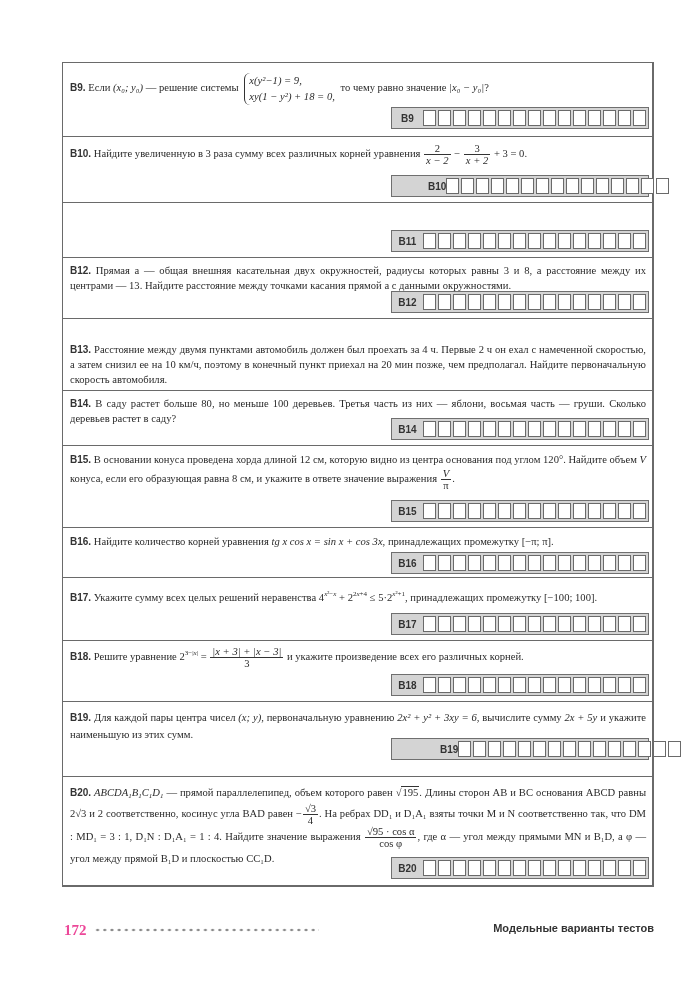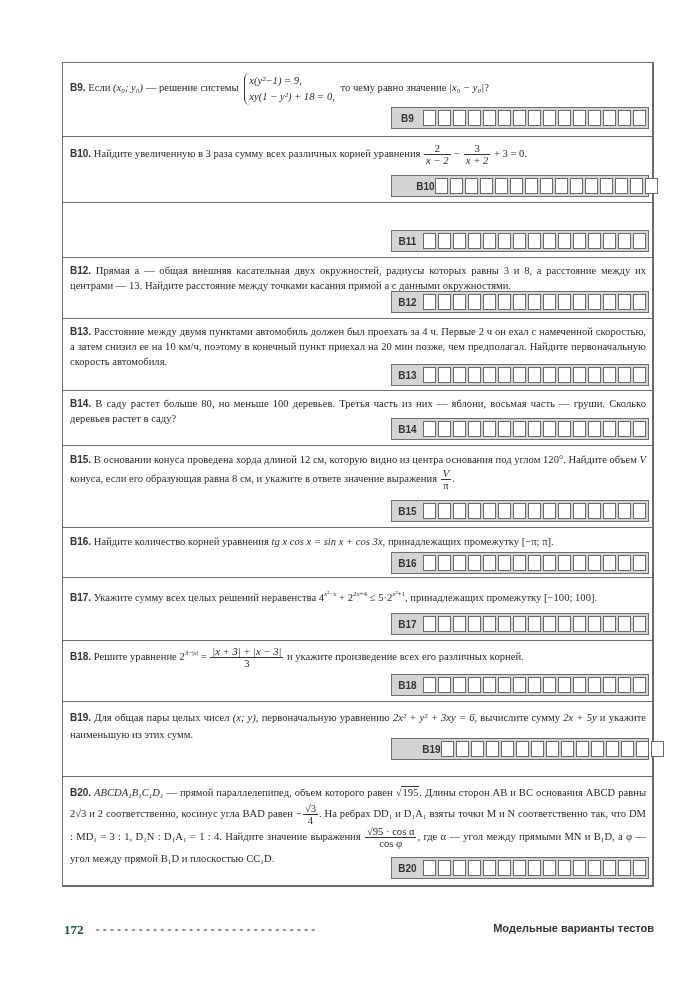--- a/index.html
+++ b/index.html
@@ -13,27 +13,27 @@
   .qid { font-family: "Liberation Sans", "DejaVu Sans", sans-serif; font-weight: bold; font-size: 10px; color: #333; }
   i { font-style: italic; }
   sub { font-size: 7px; vertical-align: -2px; line-height: 0; }
   sup { font-size: 7px; vertical-align: 5px; line-height: 0; }
   .frac { display: inline-block; vertical-align: middle; text-align: center; margin: 0 1px; line-height: 11px; }
   .frac .num { display: block; border-bottom: 1px solid #333; padding: 0 2px; }
   .frac .den { display: block; padding: 0 2px; }
   .sqrt { border-top: 1px solid #333; padding: 0 1px; }
   .sys { display: inline-block; vertical-align: middle; border-left: 1.5px solid #333; border-radius: 6px 0 0 6px; padding-left: 4px; line-height: 16px; margin: 0 3px; }
   .ans { position: absolute; right: 3px; width: 258px; height: 22px; background: #d4d4d4;
-         border: 1.5px solid #6f6f6f; box-sizing: border-box; display: flex; align-items: center; justify-content: center; }
+         border: 1.5px solid #6f6f6f; box-sizing: border-box; display: flex; align-items: center; }
   .ans .lbl { width: 34px; text-align: center; font-family: "Liberation Sans", "DejaVu Sans", sans-serif;
               font-weight: bold; font-size: 10px; color: #333; }
   .ans .cells { display: flex; }
   .ans .cell { width: 13px; height: 16px; background: #fff; border: 1px solid #6a6a6a; margin-right: 2px; box-sizing: border-box; }
   .footer { position: absolute; top: 922px; left: 64px; right: 44px; height: 16px; }
-  .pnum { position: absolute; left: 0; top: 0; font-family: "Liberation Serif", serif; font-weight: bold; font-size: 13px; color: #14532d; }
+  .pnum { position: absolute; left: 0; top: 0; font-family: "Liberation Serif", serif; font-weight: bold; font-size: 15px; color: #ec4899; }
   .dots { position: absolute; left: 30px; top: 6px; width: 225px; height: 4px;
           background-image: radial-gradient(circle, #8a8a8a 1.3px, transparent 1.6px);
           background-size: 7.2px 4px; background-repeat: repeat-x; }
   .runner { position: absolute; right: 0; top: 0; font-family: "Liberation Sans", "DejaVu Sans", sans-serif;
             font-weight: bold; font-size: 11px; color: #333; }
 </style>
 </head>
 <body>
 
 <div class="frame">
@@ -136,43 +136,23 @@
           <span class="cell"></span>
           <span class="cell"></span>
           <span class="cell"></span>
           <span class="cell"></span>
           <span class="cell"></span>
         </div>
     </div>
   </div>
 
   <div class="task" style="top:255px;height:72px;">
-    <div class="qtext" style="top:5px;">
+    <div class="qtext" style="top:23px;">
       <span class="qid">B13.</span>
       <span>Расстояние между двумя пунктами автомобиль должен был проехать за 4 ч. Первые 2 ч он ехал с намеченной скоростью, а затем снизил ее на 10 км/ч, поэтому в конечный пункт приехал на 20 мин позже, чем предполагал. Найдите первоначальную скорость автомобиля.</span>
-    </div>
-    <div class="ans" style="top:45px;">
-      <span class="lbl">B13</span>
-      <div class="cells">
-          <span class="cell"></span>
-          <span class="cell"></span>
-          <span class="cell"></span>
-          <span class="cell"></span>
-          <span class="cell"></span>
-          <span class="cell"></span>
-          <span class="cell"></span>
-          <span class="cell"></span>
-          <span class="cell"></span>
-          <span class="cell"></span>
-          <span class="cell"></span>
-          <span class="cell"></span>
-          <span class="cell"></span>
-          <span class="cell"></span>
-          <span class="cell"></span>
-        </div>
     </div>
   </div>
 
   <div class="task" style="top:327px;height:55px;">
     <div class="qtext" style="top:5px;">
       <span class="qid">B14.</span>
       <span>В саду растет больше 80, но меньше 100 деревьев. Третья часть из них — яблони, восьмая часть — груши. Сколько деревьев растет в саду?</span>
     </div>
     <div class="ans" style="top:27px;">
       <span class="lbl">B14</span>
@@ -300,21 +280,21 @@
           <span class="cell"></span>
           <span class="cell"></span>
           <span class="cell"></span>
         </div>
     </div>
   </div>
 
   <div class="task" style="top:638px;height:75px;">
     <div class="qtext" style="top:7px;line-height:17px;">
       <span class="qid">B19.</span>
-      <span>Для общая пары целых чисел </span><i>(x; y)</i><span>, первоначальную уравнению </span><i>2x² + y² + 3xy = 6</i><span>, вычислите сумму </span><i>2x + 5y</i><span> и укажите наименьшую из этих сумм.</span>
+      <span>Для каждой пары центра чисел </span><i>(x; y)</i><span>, первоначальную уравнению </span><i>2x² + y² + 3xy = 6</i><span>, вычислите сумму </span><i>2x + 5y</i><span> и укажите наименьшую из этих сумм.</span>
     </div>
     <div class="ans" style="top:36px;padding-left:48px;">
       <span class="lbl">B19</span>
       <div class="cells">
           <span class="cell"></span>
           <span class="cell"></span>
           <span class="cell"></span>
           <span class="cell"></span>
           <span class="cell"></span>
           <span class="cell"></span>

